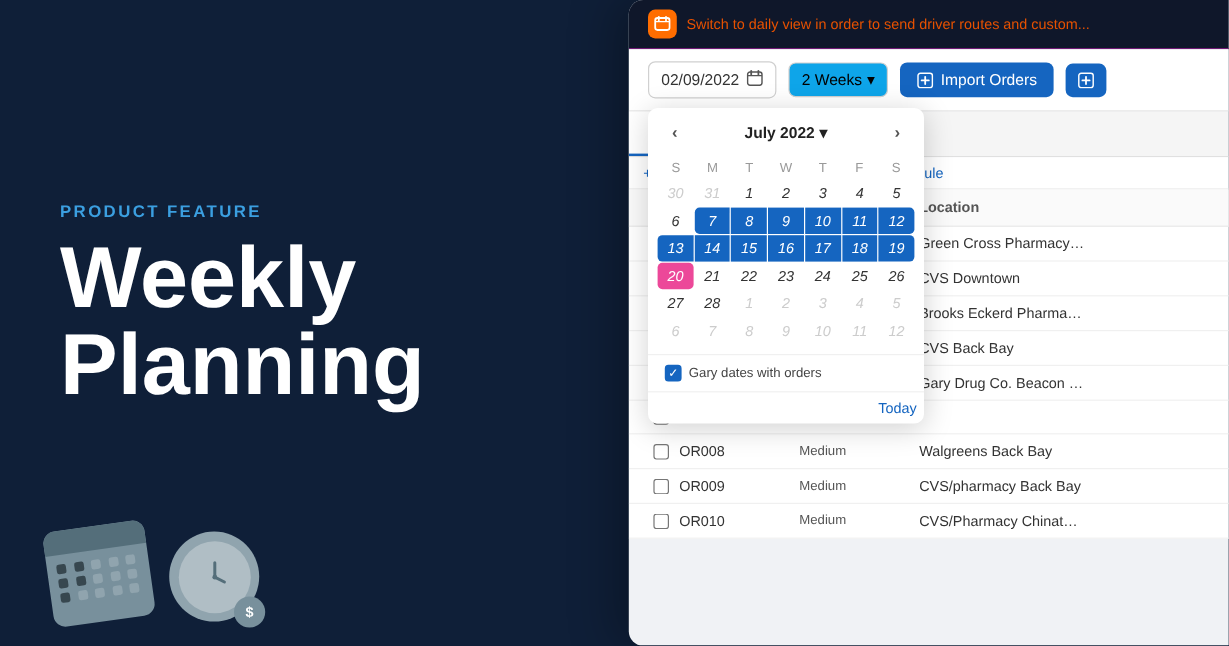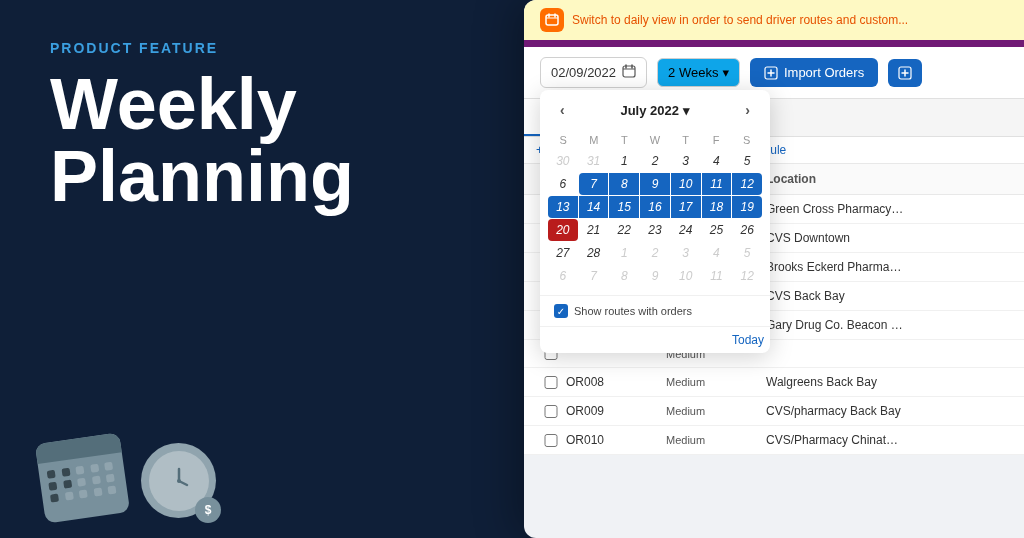--- a/index.html
+++ b/index.html
@@ -14,21 +14,21 @@
 
     
     .left-section {
       position: absolute;
       left: 0;
       top: 0;
       width: 560px;
       height: 538px;
       display: flex;
       flex-direction: column;
-      justify-content: flex-start;
+      justify-content: center;
       padding: 40px 50px;
     }
 
     .product-feature-label {
       color: #3b9fe0;
       font-size: 14px;
       font-weight: 700;
       letter-spacing: 2px;
       text-transform: uppercase;
       margin-bottom: 12px;
@@ -60,22 +60,22 @@
       width: 500px;
       height: 538px;
       background: #f0f2f5;
       border-radius: 12px 0 0 12px;
       overflow: hidden;
       box-shadow: -10px 0 40px rgba(0,0,0,0.3);
     }
 
     
     .notification-bar {
-      background: #fef9c3;
-      border-bottom: 7px solid #701a75;
+      background: #0f172a;
+      border-bottom: 1px solid #701a75;
       padding: 8px 16px;
       display: flex;
       align-items: center;
       gap: 8px;
       font-size: 12px;
       color: #e65100;
     }
 
     .notification-icon {
       background: #ff6d00;
@@ -310,21 +310,21 @@
       border-radius: 4px 0 0 4px;
     }
 
     .cal-day.selected-end {
       background: #1565c0;
       color: white;
       border-radius: 0 4px 4px 0;
     }
 
     .cal-day.today-highlight {
-      background: #b91c1c;
+      background: #ec4899;
       color: white;
       border-radius: 4px;
     }
 
     .cal-footer {
       padding: 8px 14px;
       border-top: 1px solid #f0f0f0;
       display: flex;
       align-items: center;
       gap: 8px;
@@ -682,19 +682,19 @@
         <span class="cal-day other-month">8</span>
         <span class="cal-day other-month">9</span>
         <span class="cal-day other-month">10</span>
         <span class="cal-day other-month">11</span>
         <span class="cal-day other-month">12</span>
       </div>
     </div>
     <div class="cal-footer">
       <label class="checkbox-label">
         <span class="checkbox-blue">✓</span>
-        <span>Show routes with orders</span>
+        <span>Gary dates with orders</span>
       </label>
     </div>
     <div class="cal-today-btn">Today</div>
   </div>
 
 </div>
 
 </body></html>

